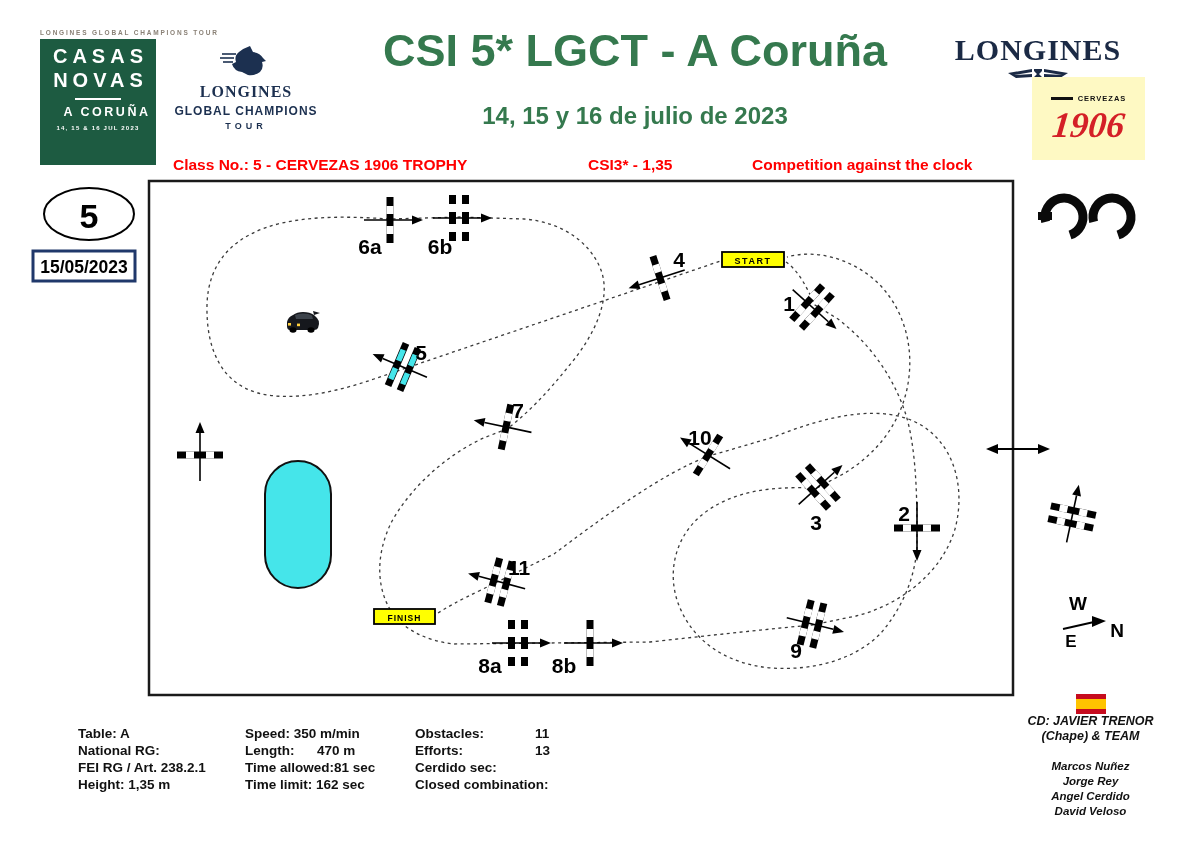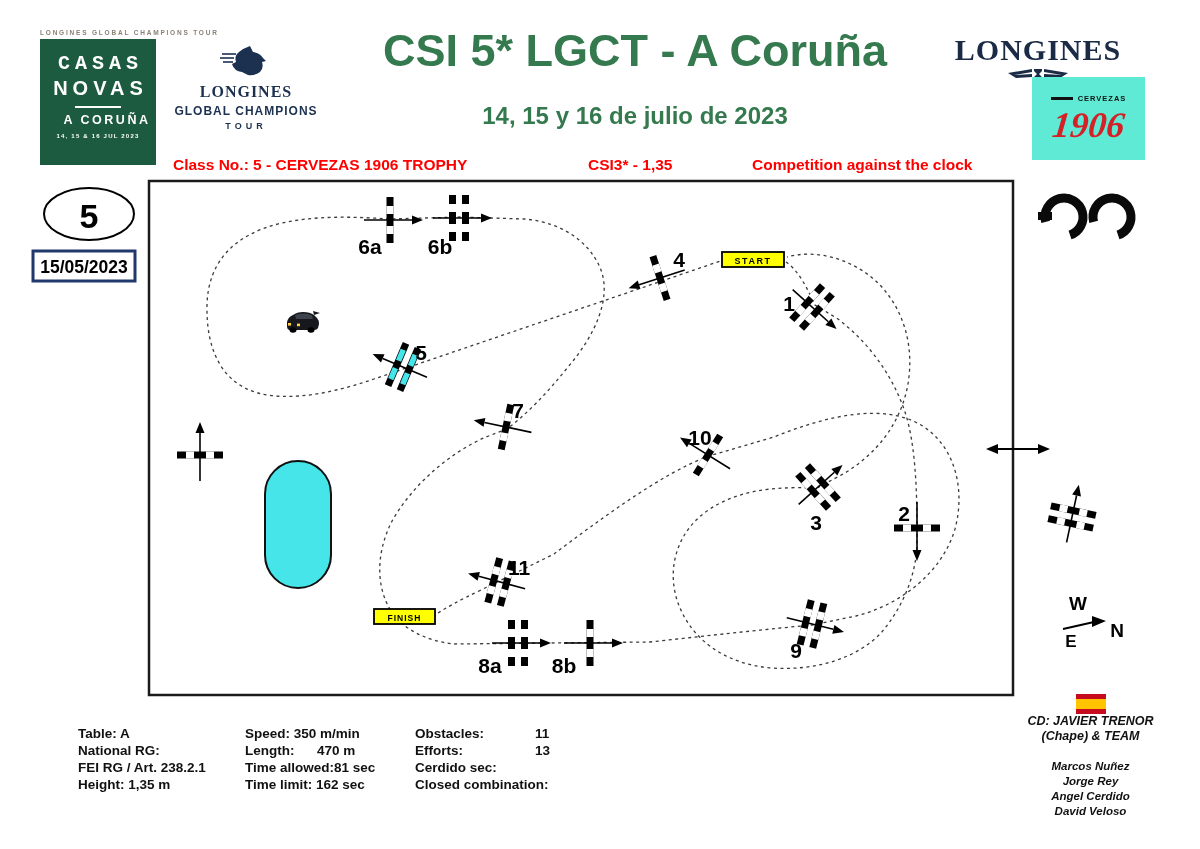--- a/index.html
+++ b/index.html
@@ -5,30 +5,30 @@
   html,body{margin:0;padding:0;background:#fff;}
   body{width:1200px;height:849px;position:relative;font-family:"Liberation Sans",sans-serif;overflow:hidden;}
   .abs{position:absolute;}
   
   #tour-tagline{left:40px;top:29px;font-size:6.5px;font-weight:bold;letter-spacing:1.8px;color:#8a8176;}
   #venue-box{left:40px;top:39px;width:116px;height:126px;background:#1d5b41;color:#fff;text-align:center;}
   .vb-big{font-size:20px;font-weight:bold;letter-spacing:5px;line-height:24px;padding-left:5px;}
   .vb-rule{width:46px;height:2px;background:#fff;margin:6px auto 5px auto;}
   .vb-city{font-size:12.5px;font-weight:bold;letter-spacing:2.5px;padding-left:18px;}
   .vb-dates{font-size:6px;font-weight:bold;letter-spacing:1.2px;margin-top:6px;}
-  #venue-box .pad-top{padding-top:13px;font-family:Liberation Mono, monospace;}
+  #venue-box .pad-top{padding-top:5px;}
   #lgct-logo{left:168px;top:44px;width:156px;text-align:center;color:#1c3050;}
   .lg-brand{font-family:"Liberation Serif",serif;font-weight:bold;font-size:16px;letter-spacing:1px;margin-top:1px;}
   .lg-mid{font-size:12px;font-weight:bold;letter-spacing:1px;margin-top:3px;}
   .lg-tour{font-size:9px;font-weight:bold;letter-spacing:4px;margin-top:3px;}
   #main-title{left:300px;top:25px;width:670px;text-align:center;font-size:45px;font-weight:bold;color:#35794e;}
   #main-subtitle{left:300px;top:102px;width:670px;text-align:center;font-size:24px;font-weight:bold;color:#35794e;}
   #longines-wm{left:942px;top:33px;width:192px;text-align:center;color:#1b2a45;}
   .wm-text{font-family:"Liberation Serif",serif;font-weight:bold;font-size:30px;letter-spacing:1px;}
-  #beer-box{left:1032px;top:77px;width:113px;height:83px;background:#5eead4;}
+  #beer-box{left:1032px;top:77px;width:113px;height:83px;background:#fef9c3;}
   .beer-row{display:flex;align-items:center;justify-content:center;gap:5px;margin-top:17px;}
   .beer-dash{width:22px;height:3px;background:#111;}
   .beer-brand{font-size:7.5px;font-weight:bold;letter-spacing:1px;color:#111;}
   .beer-year{font-family:"Liberation Serif",serif;font-style:italic;font-weight:bold;font-size:36px;color:#d42027;text-align:center;margin-top:1px;transform:skewX(-6deg);}
   .class-seg{top:156px;font-size:15.5px;font-weight:bold;color:#ff0000;white-space:pre;}
   #class-name{left:173px;}
   #class-cat{left:588px;}
   #class-mode{left:752px;}
   
   .fcol{top:725px;}

